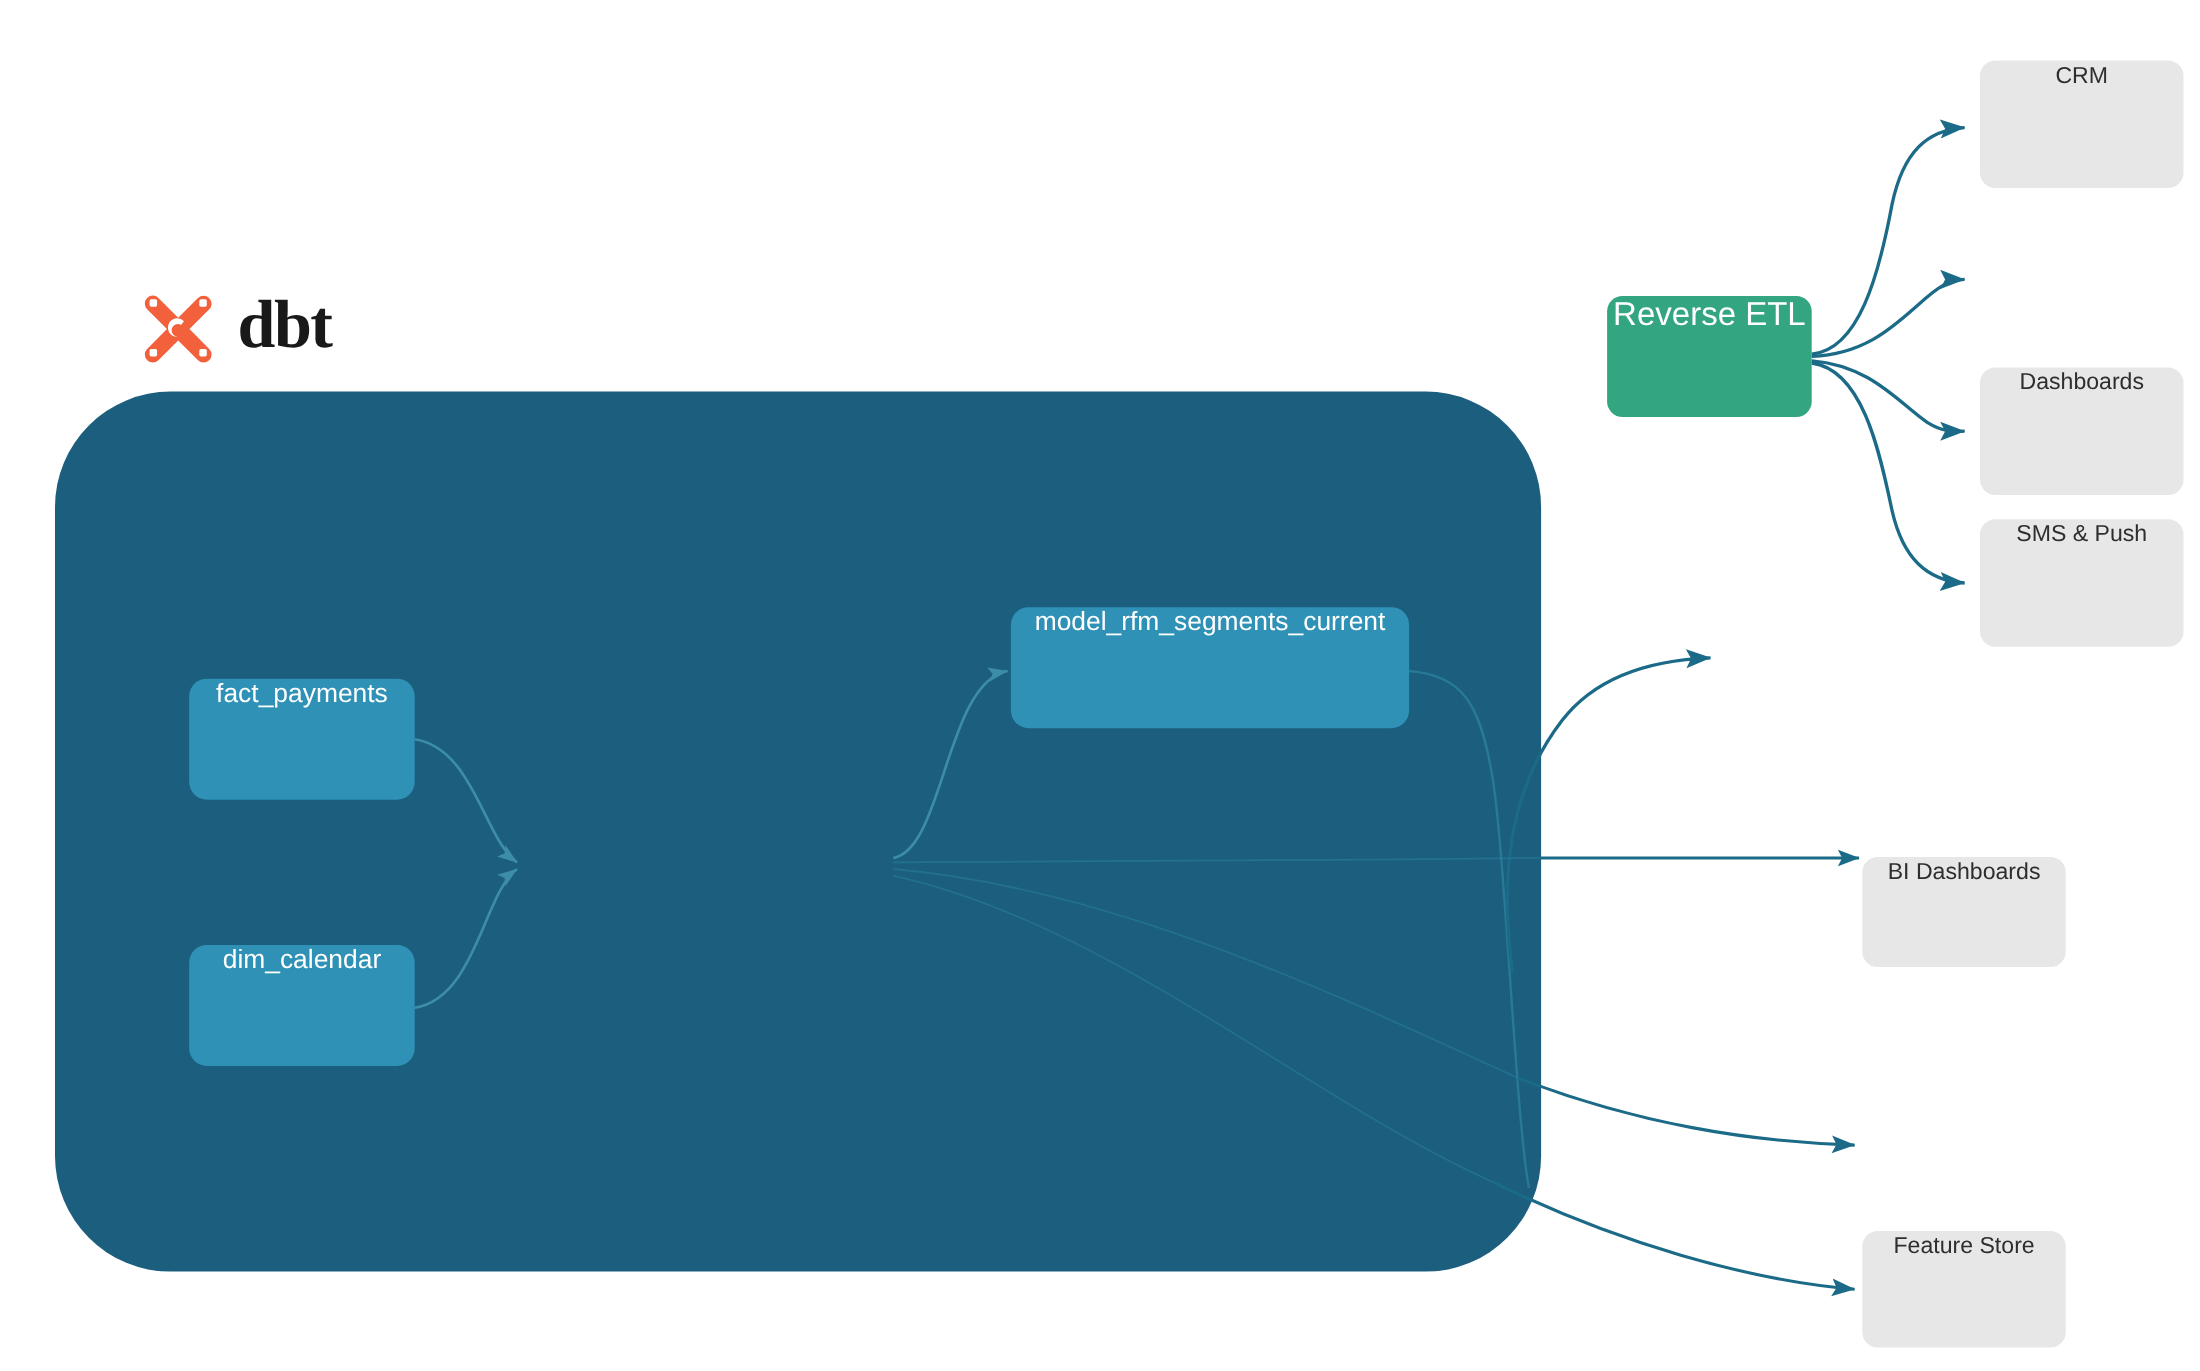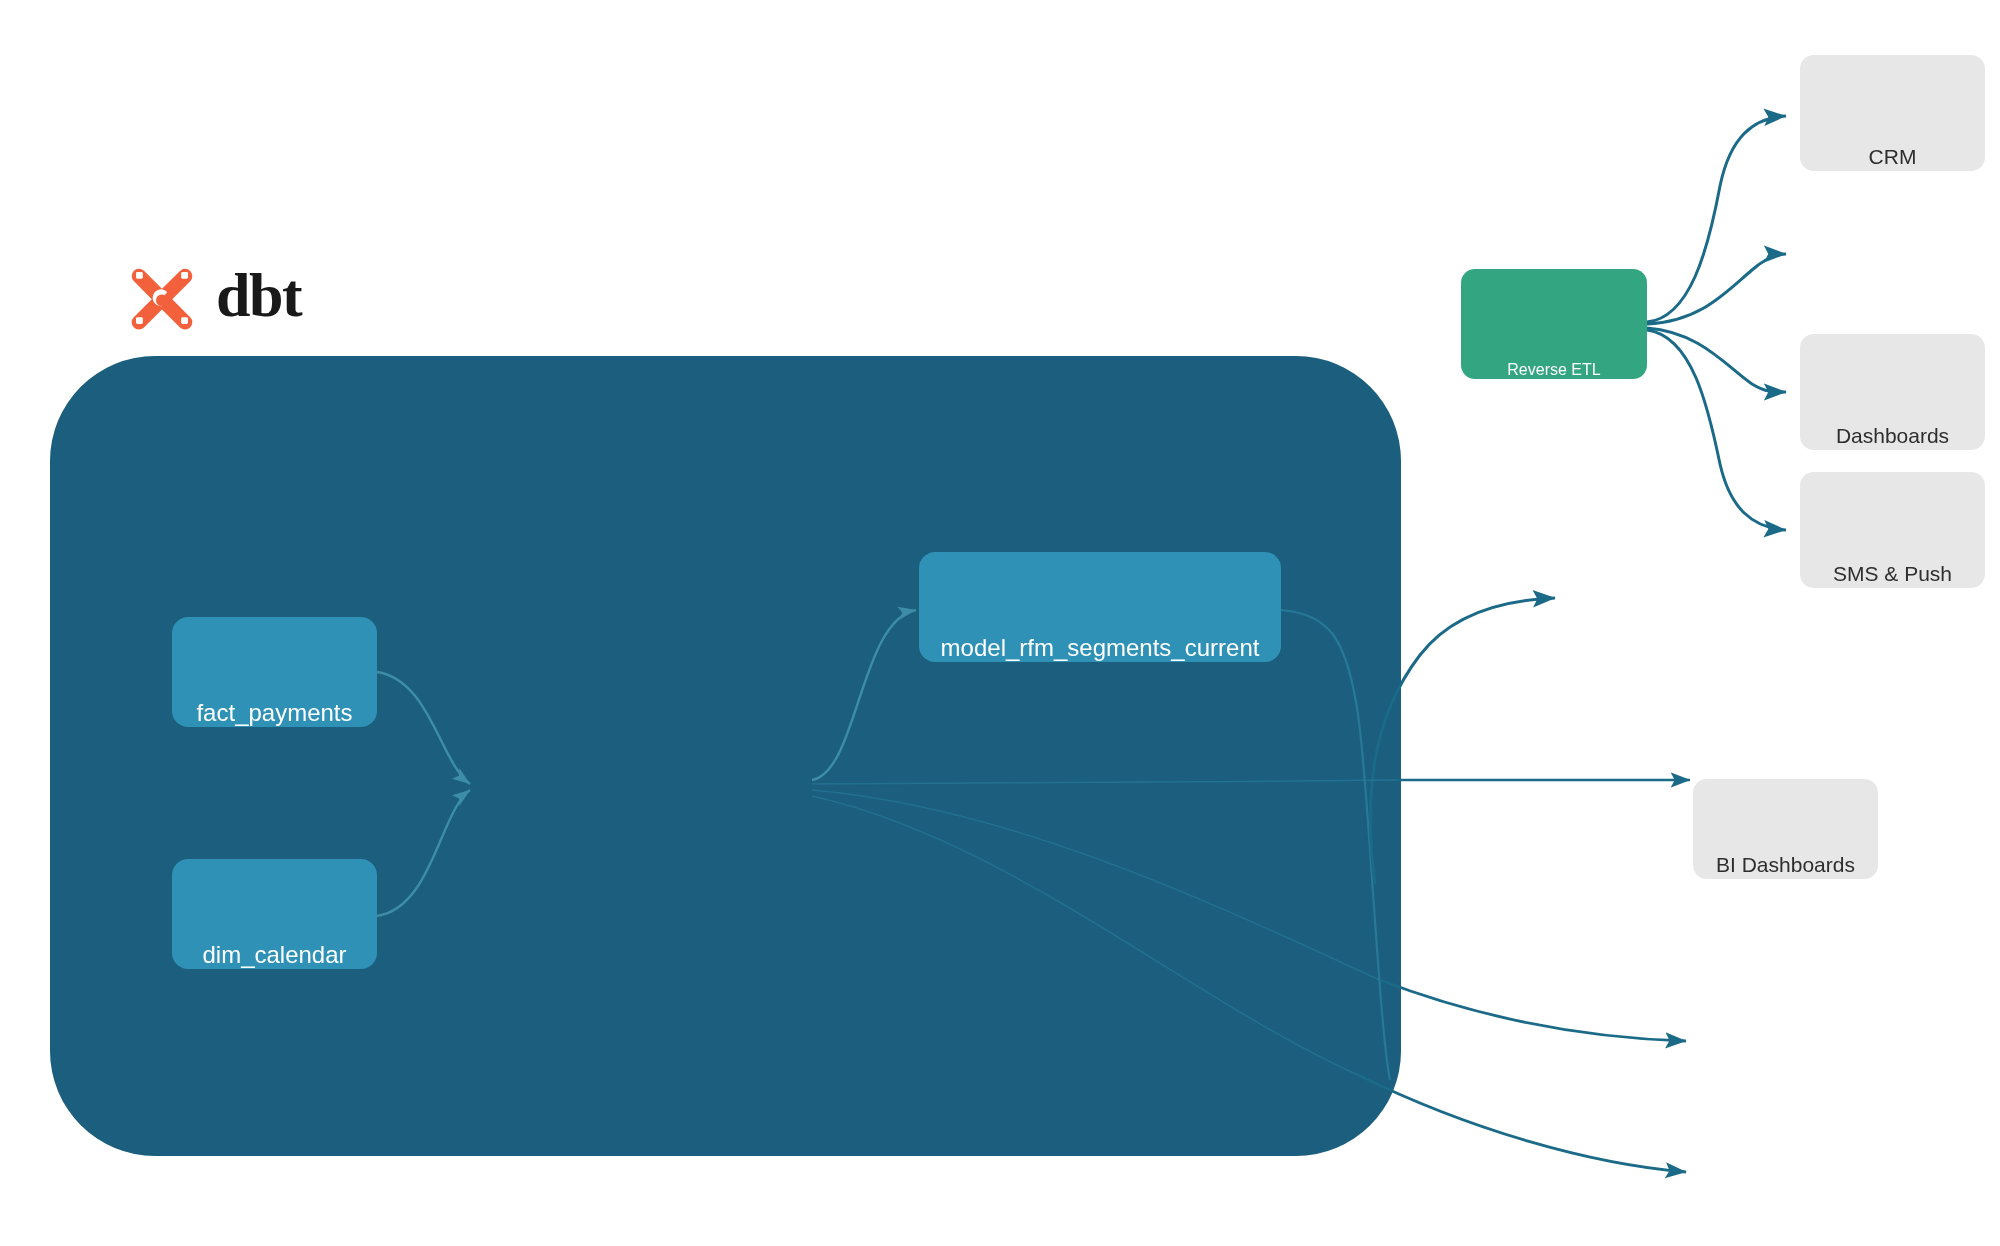--- a/index.html
+++ b/index.html
@@ -60,37 +60,37 @@
     width: 1351px;
     height: 800px;
     background: #1b5e7e;
     border-radius: 105px;
   }
 
   
   .node {
     position: absolute;
     display: flex;
-    align-items: flex-end;
+    align-items: flex-start;
     justify-content: center;
     text-align: center;
     box-sizing: border-box;
   }
   .node-model {
     background: #2e91b5;
     color: #ffffff;
     border-radius: 16px;
     font-size: 24px;
     padding: 0 20px;
   }
   .node-green {
     background: #33a580;
     color: #ffffff;
     border-radius: 14px;
-    font-size: 16px;
+    font-size: 30px;
   }
   .node-dest {
     background: #e7e7e7;
     color: #2e2e2e;
     border-radius: 14px;
     font-size: 21px;
     line-height: 1.32;
   }
 </style>
 </head>
@@ -183,14 +183,17 @@
 
   <div class="node node-dest" style="left:1800px; top:472px; width:185px; height:116px;">
     <span>SMS &amp; Push</span>
   </div>
 
   <div class="node node-dest" style="left:1693px; top:731px; width:185px; height:100px;margin-top:48px;">
     <span>BI Dashboards</span>
   </div>
 
 
+  <div class="node node-dest" style="left:1693px; top:1119px; width:185px; height:106px;">
+    <span>Feature Store</span>
+  </div>
 
 </div>
 
 </body></html>

